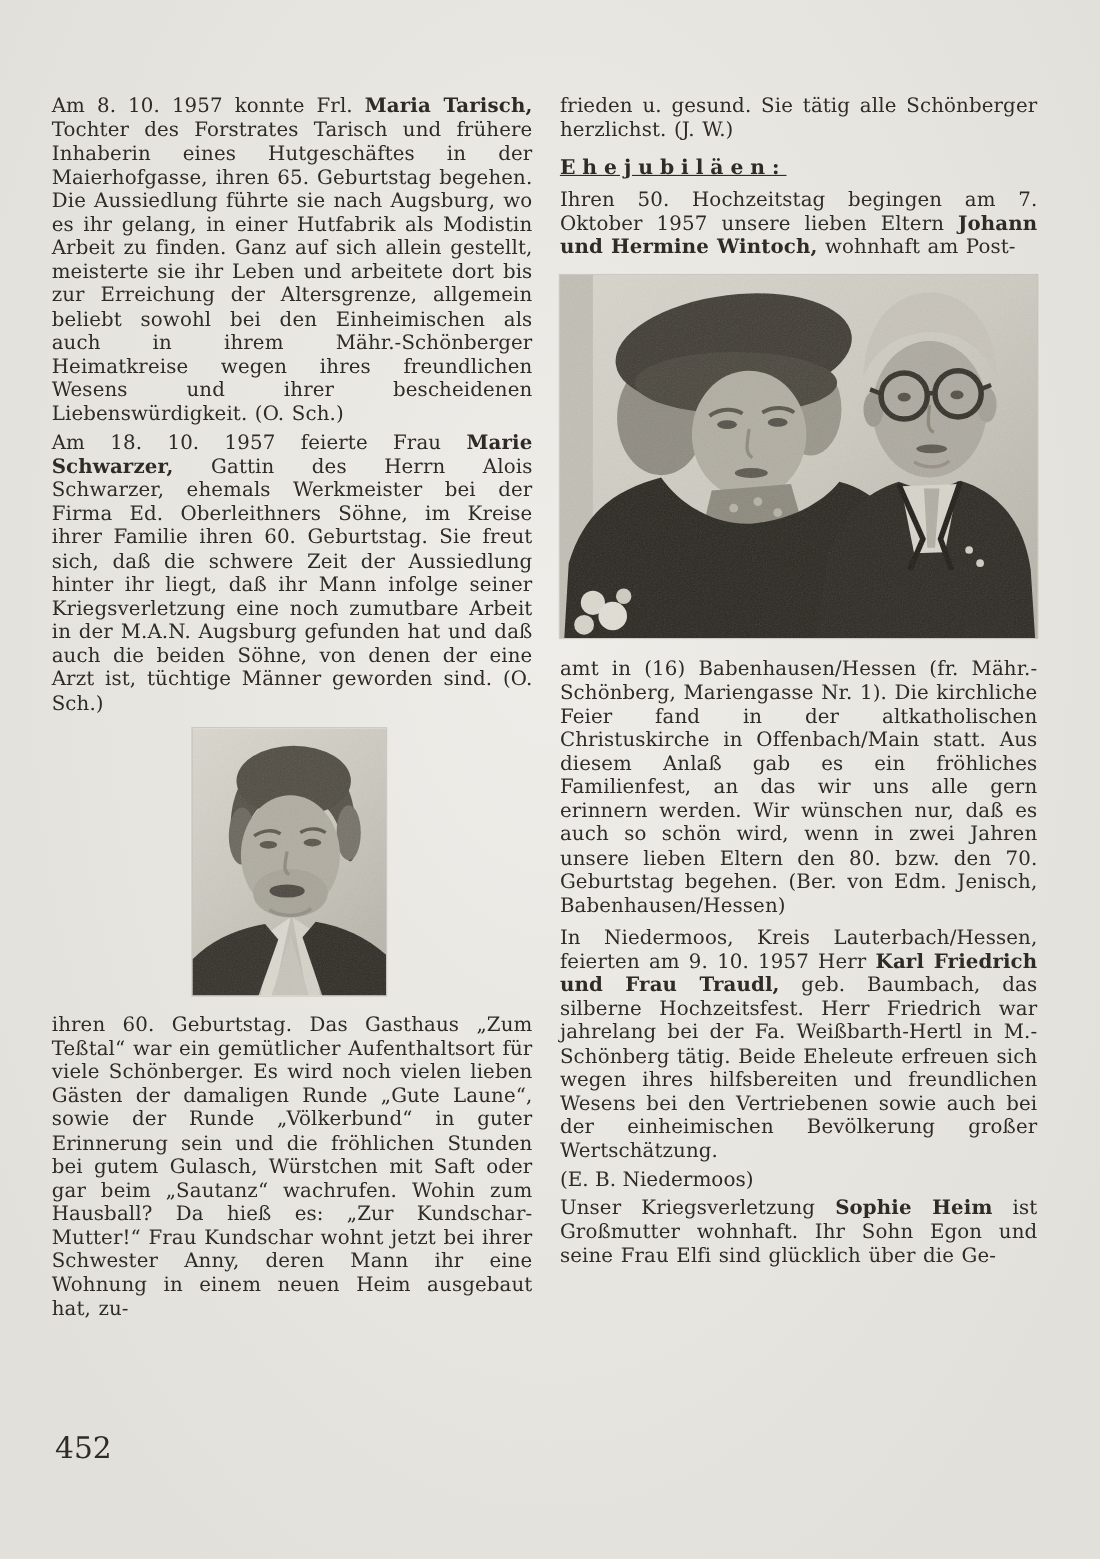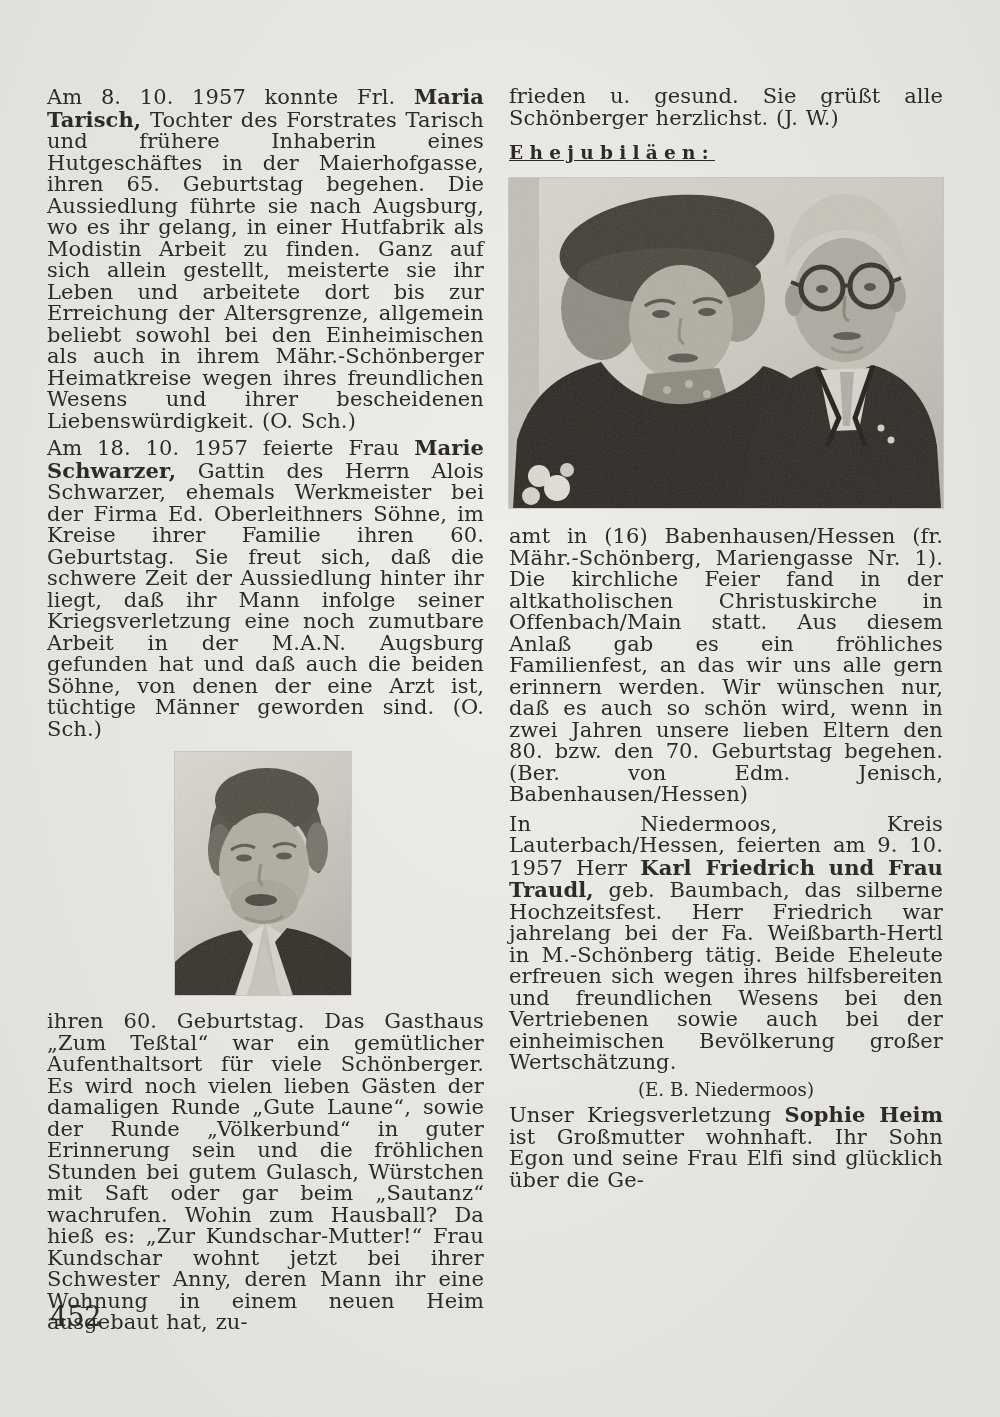--- a/index.html
+++ b/index.html
@@ -15,21 +15,21 @@
     background:
       radial-gradient(ellipse at 50% 40%, rgba(255,255,255,0.25), rgba(0,0,0,0.03) 85%),
       #e9e7e1;
   }
   .col { position: absolute; top: 86px; }
   .col-left  { left: 47px;  width: 437px; }
   .col-right { left: 509px; width: 434px; }
 
   .para {
     margin: 0 0 5px 0;
-    font-size: 21px;
+    font-size: 18px;
     line-height: 21.5px;
     text-align: justify;
     color: #2e2b26;
     letter-spacing: 0.1px;
     word-spacing: 1px;
   }
   .para b { font-weight: bold; }
   .para-gap { margin-top: 8px; }
 
   .section-heading {
@@ -39,21 +39,21 @@
     letter-spacing: 0.34em;
     color: #2e2b26;
     text-align: left;
     text-decoration: underline;
   }
 
   .signature {
     margin: 0 0 4px 0;
     font-size: 18.2px;
     line-height: 21.5px;
-    text-align: center;
+    text-align: left;
     color: #2e2b26;
   }
 
   figure.photo { margin: 12px auto 16px auto; padding: 0; display: block; }
   figure.photo-portrait { width: 176px; margin-left: 128px; margin-right: auto; }
   figure.photo-wide { width: 434px; margin: 14px 0 18px 0; }
   figure.photo svg { display: block; box-shadow: 0 0 0 1px rgba(60,56,48,0.18); }
 
   .page-number {
     position: absolute;
@@ -113,25 +113,26 @@
         <path d="M176,243 L176,206 C158,190 136,180 112,176 L100,190 L118,243 Z" fill="#302c26"></path>
         <rect width="176" height="243" filter="url(#grain1)" opacity="0.16"></rect>
       </svg>
     </figure>
 
     <p class="para">ihren 60. Geburtstag. Das Gasthaus „Zum Teßtal“ war ein gemütlicher Aufenthaltsort für viele Schönberger.  Es wird noch vielen lieben Gästen der damaligen Runde „Gute Laune“, sowie der Runde „Völkerbund“ in guter Erinnerung sein und die fröhlichen Stunden bei gutem Gulasch, Würstchen mit Saft oder gar beim „Sautanz“ wachrufen. Wohin zum Hausball? Da hieß es: „Zur Kundschar-Mutter!“  Frau Kundschar wohnt jetzt bei ihrer Schwester Anny, deren Mann ihr eine Wohnung in einem neuen Heim ausgebaut hat, zu-</p>
   </div>
 
   <div class="col col-right">
 
-    <p class="para">frieden u. gesund. Sie grüßt alle Schönberger herzlichst. (J. W.)</p>
+    <p class="para">frieden u. gesund. Sie tätig alle Schönberger herzlichst. (J. W.)</p>
 
 
     <h2 class="section-heading">Ehejubiläen:</h2>
 
+    <p class="para"><span>Ihren 50. Hochzeitstag begingen am 7. Oktober 1957 unsere lieben Eltern </span><b>Johann und Hermine Wintoch,</b><span> wohnhaft am Post-</span></p>
 
     <figure class="photo photo-wide">
       <svg width="434" height="330" viewBox="0 0 434 330" xmlns="http://www.w3.org/2000/svg">
         <defs>
           <linearGradient id="cbg" x1="0" y1="0" x2="1" y2="1">
             <stop offset="0" stop-color="#d9d6cd"></stop>
             <stop offset="0.5" stop-color="#cecbc1"></stop>
             <stop offset="1" stop-color="#b5b2a8"></stop>
           </linearGradient>
           <filter id="grain2" x="0" y="0" width="100%" height="100%">

